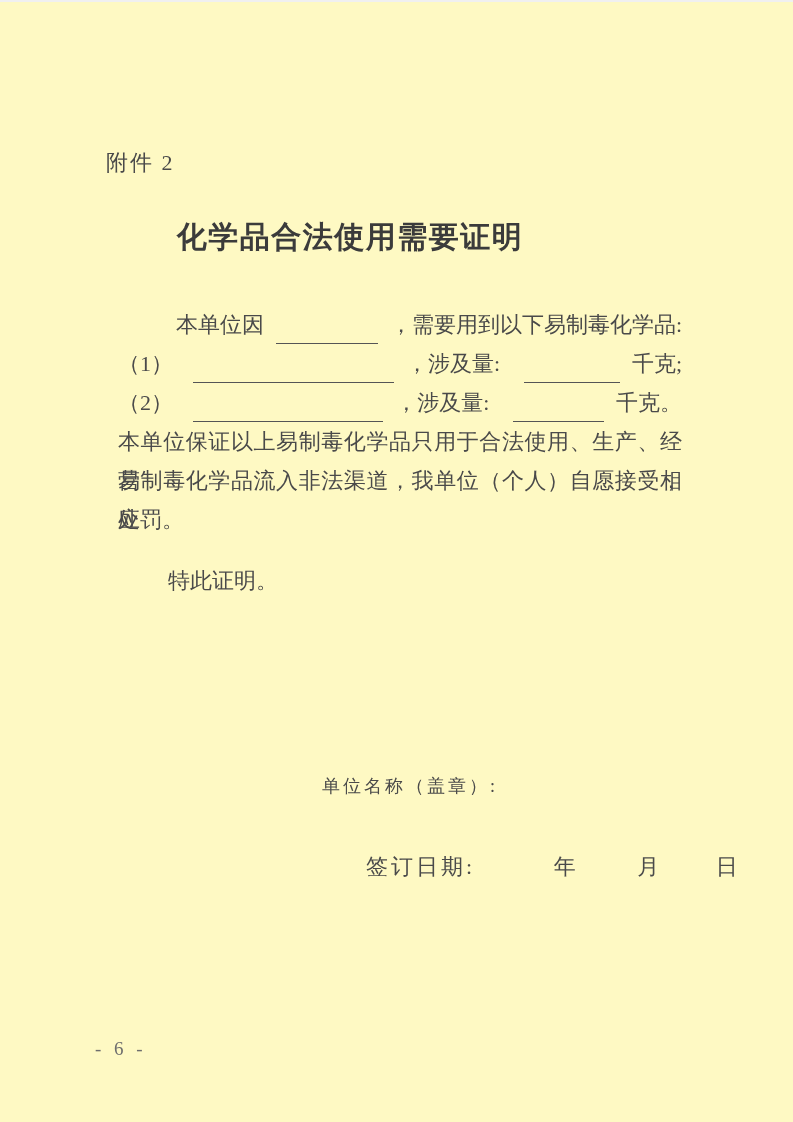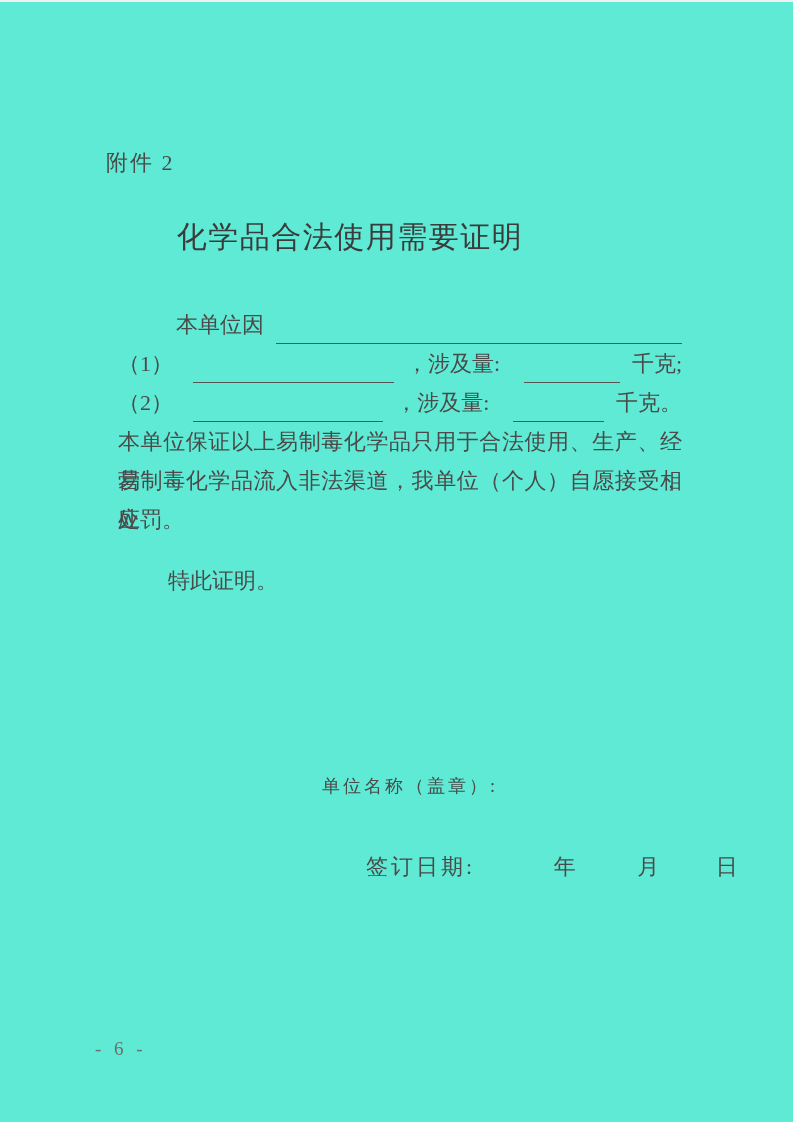--- a/index.html
+++ b/index.html
@@ -5,32 +5,32 @@
   html,body{margin:0;padding:0;}
   body{
     width:793px;height:1122px;
     background:#ffffff;
     font-family:"Liberation Serif","DejaVu Serif",serif;
     position:relative;
     overflow:hidden;
   }
   .page{
     position:absolute;inset:0;
-    background:#5eead4;
+    background:#fef9c3;
     border-top:2px solid #f0f0f0;
     color:#494949;
   }
   .attachment-label{
     position:absolute;left:106px;top:146px;
     font-size:22px;letter-spacing:2px;color:#4a4a4a;
   }
   .doc-title{
     position:absolute;left:0;top:215px;width:700px;
     margin:0;text-align:center;
-    font-size:30px;font-weight:normal;letter-spacing:1.5px;
+    font-size:30px;font-weight:bold;letter-spacing:1.5px;
     color:#3b3b3b;
   }
   .body-block{
     position:absolute;left:118px;top:303px;width:564px;
     font-size:22px;color:#4a4a4a;
   }
   .line{
     height:39px;line-height:39px;
     white-space:nowrap;
   }
@@ -74,20 +74,21 @@
   <div class="attachment-label">附件 2</div>
 
   <h1 class="doc-title">化学品合法使用需要证明</h1>
 
   <div class="body-block">
 
     <div class="line flexline">
       <span class="indent"></span>
       <span>本单位因</span>
       <span class="blank"></span>
+      <span>，需要用到以下易制毒化学品:</span>
     </div>
 
     <div class="line flexline">
       <span>（1）</span>
       <span class="blank gA"></span>
       <span>，涉及量:</span>
       <span class="blank gB"></span>
       <span>千克;</span>
     </div>
 

